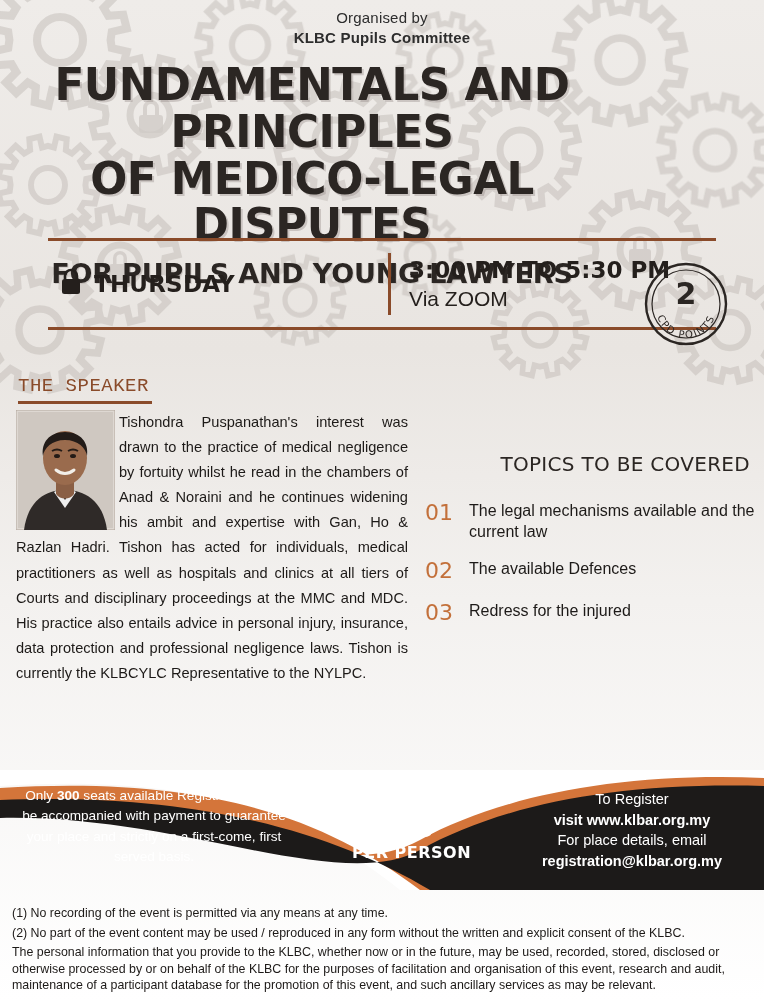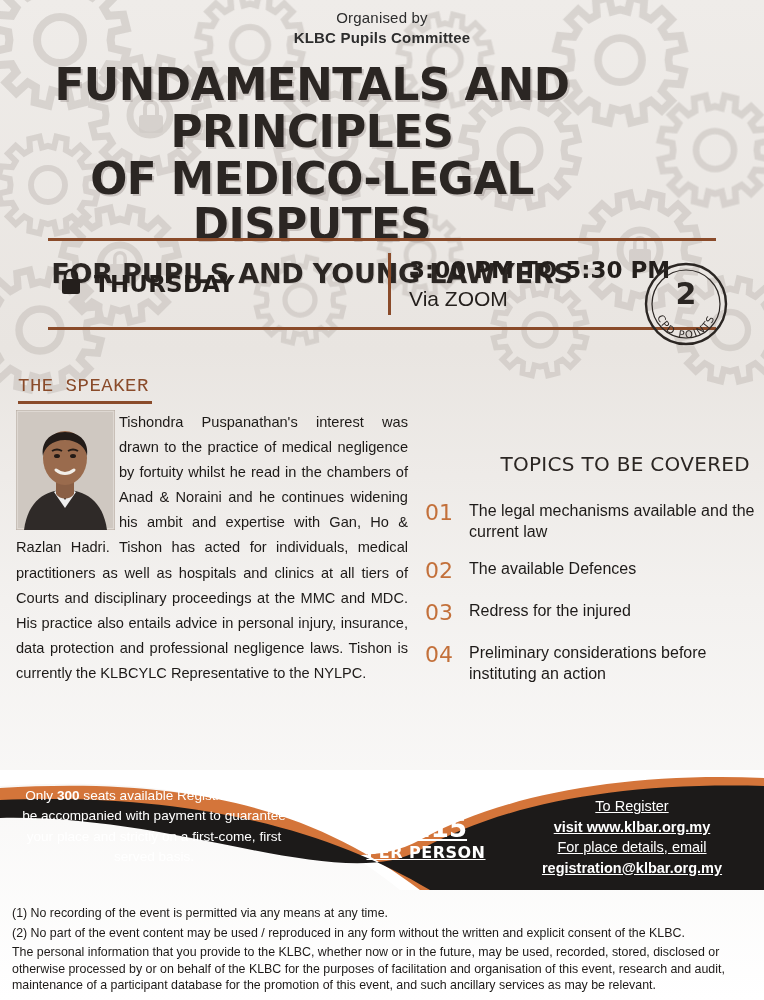--- a/index.html
+++ b/index.html
@@ -245,47 +245,44 @@
     color: #ffffff;
     font-size: 13.6px;
     line-height: 1.5;
     text-align: center;
   }
   .price {
     position: absolute;
     left: 352px;
     top: 44px;
     width: 148px;
-    text-align: center;
     color: #ffffff;
-    text-decoration: underline;
   }
   .price .p1 {
     font-family: "DejaVu Sans", sans-serif;
     font-weight: bold;
     font-size: 26px;
     line-height: 1.1;
   }
   .price .p2 {
     font-family: "DejaVu Sans", sans-serif;
     font-weight: bold;
     font-size: 16px;
     line-height: 1.2;
     letter-spacing: .5px;
   }
   .register {
     position: absolute;
     left: 512px;
-    top: 26px;
+    top: 19px;
     width: 240px;
     color: #ffffff;
     font-size: 14.5px;
     line-height: 1.42;
     text-align: center;
-    text-decoration: underline;
   }
   .register b { font-weight: bold; }
 
   
   .fineprint {
     position: absolute;
     left: 12px;
     top: 905px;
     width: 744px;
     font-size: 12.4px;
@@ -420,24 +417,20 @@
       <div class="txt">The legal mechanisms available and the current law</div>
     </div>
     <div class="topic">
       <div class="num">02</div>
       <div class="txt">The available Defences</div>
     </div>
     <div class="topic">
       <div class="num">03</div>
       <div class="txt">Redress for the injured</div>
     </div>
-    <div class="topic">
-      <div class="num">04</div>
-      <div class="txt">Preliminary considerations before instituting an action</div>
-    </div>
   </div>
 
   <div class="bottom">
     <svg class="swoosh-orange" viewBox="0 0 764 120" preserveAspectRatio="none" xmlns="http://www.w3.org/2000/svg">
       <path d="M0,16 C190,4 300,40 400,120 L764,120 L764,0 L0,0 Z" fill="#ffffff"></path>
       <path d="M0,18 C200,6 320,44 420,120 L764,120 L764,8 C620,2 500,26 420,70 C330,120 180,30 0,36 Z" fill="#d4753a"></path>
       <path d="M0,30 C190,22 330,60 430,120 L764,120 L764,16 C610,12 500,36 420,80 C340,124 180,44 0,48 Z" fill="#1c1a19"></path>
     </svg>
     <div class="bottom-left">Only <b>300</b> seats available Registration must be accompanied with payment to guarantee your place and strictly on a first-come, first served basis.</div>
     <div class="price">

